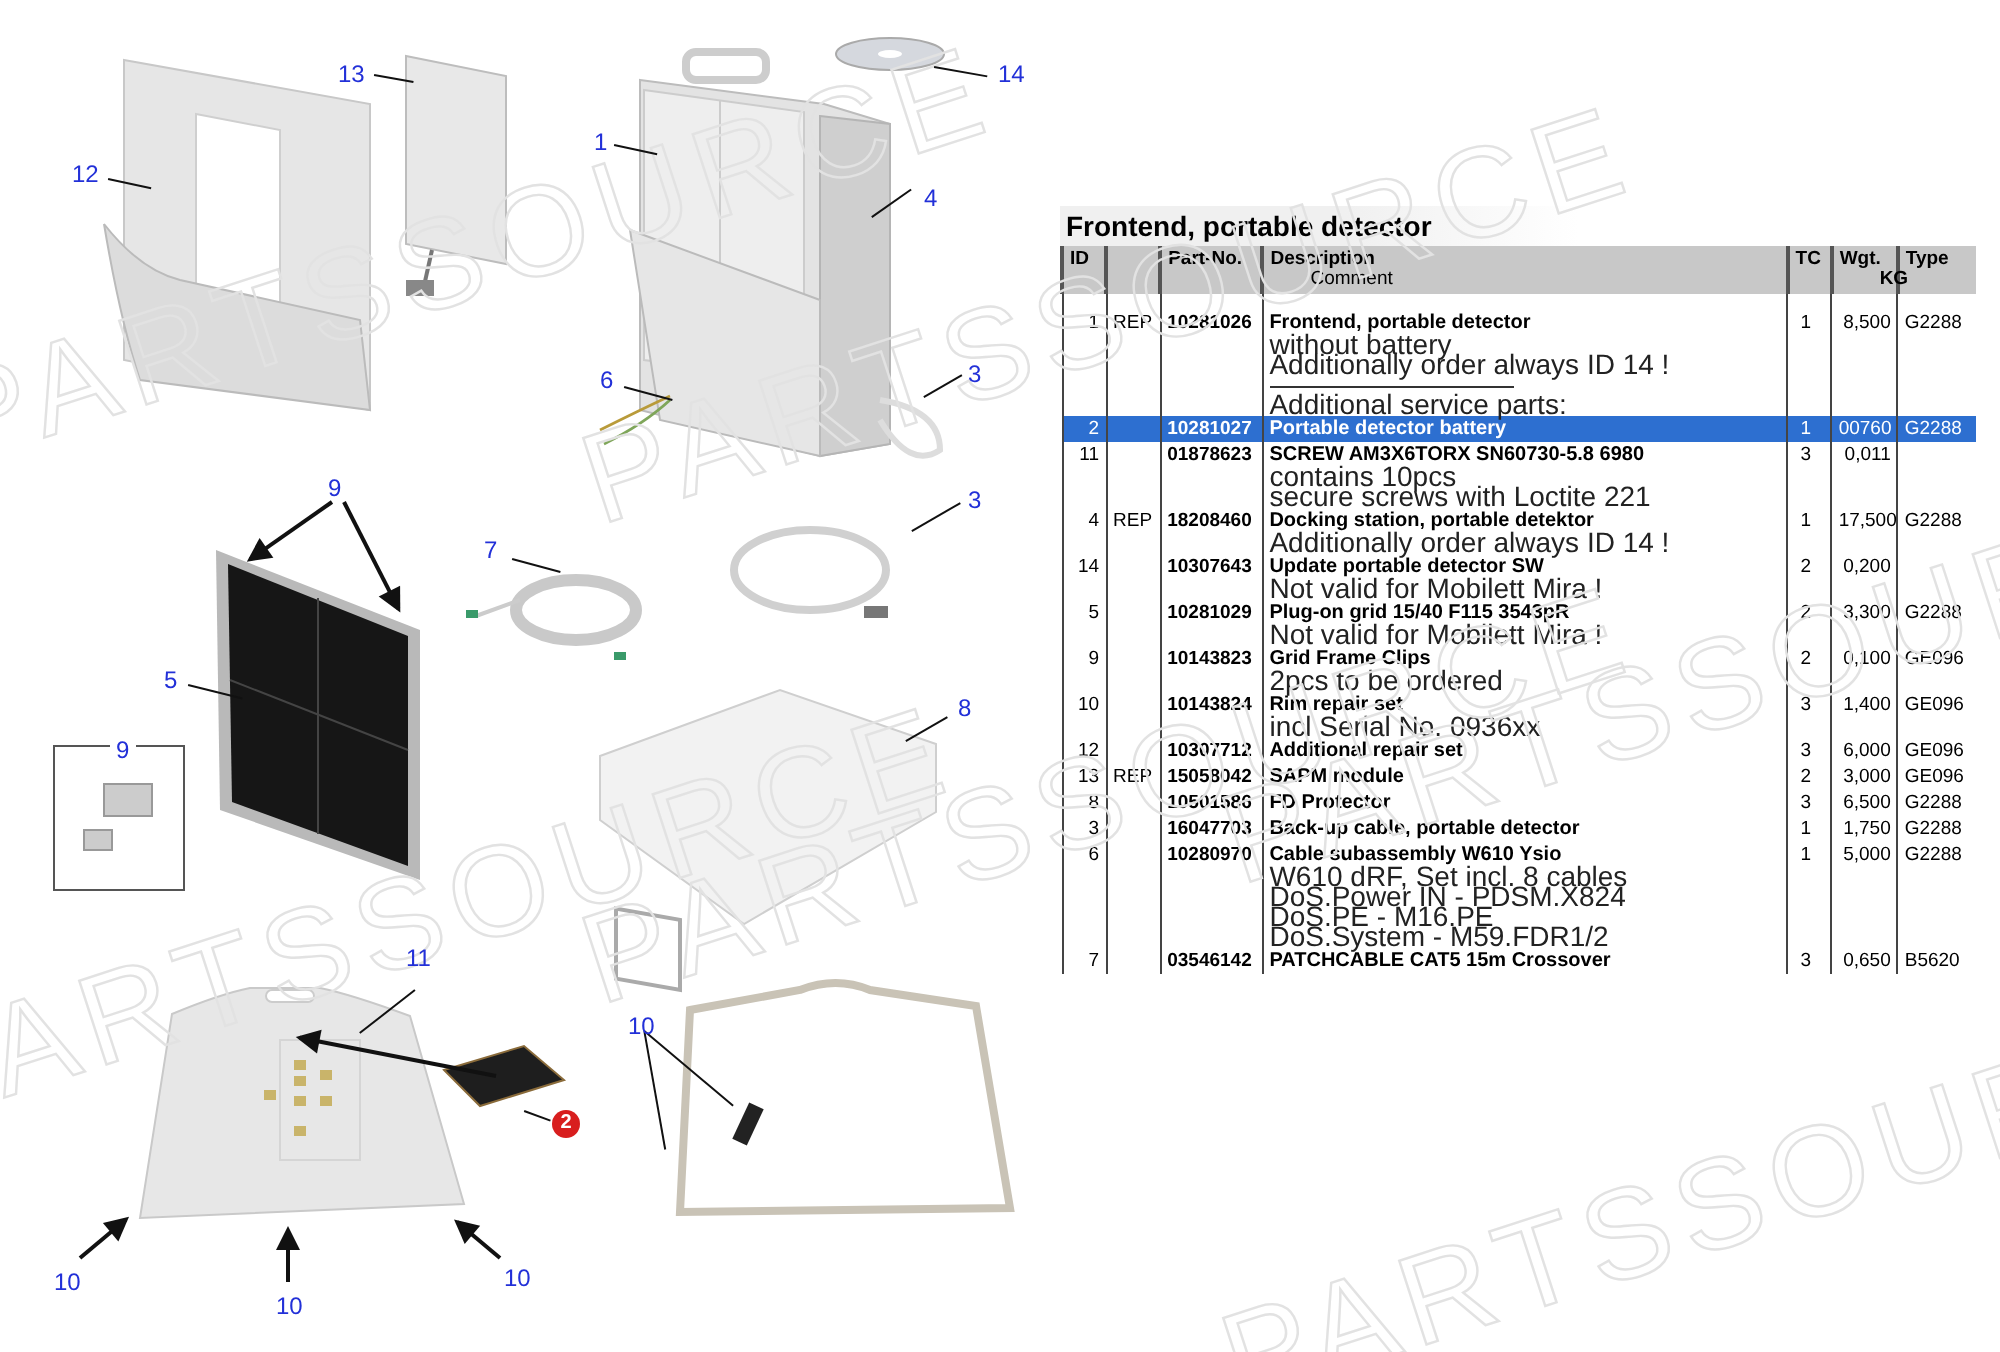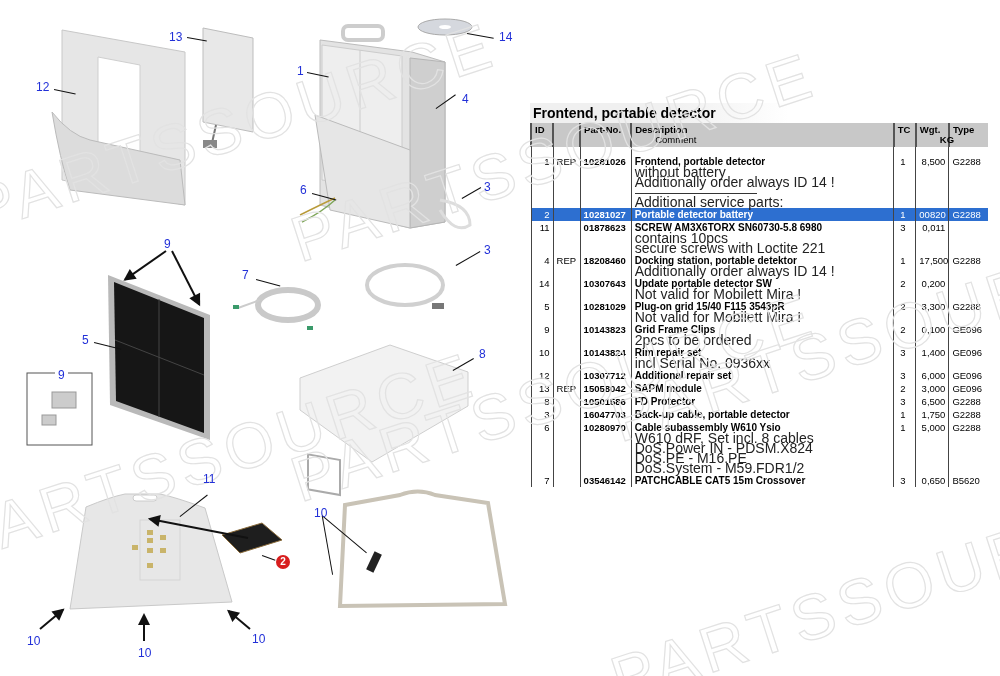--- a/index.html
+++ b/index.html
@@ -214,21 +214,21 @@
       </tr>
 
       <tr class="sel">
         <td class="id">2</td>
         <td></td>
         <td class="pn">10281027</td>
         <td>
             <div class="d1">Portable detector battery</div>
           </td>
         <td class="tc">1</td>
-        <td class="wgt">00820</td>
+        <td class="wgt">00760</td>
         <td>G2288</td>
       </tr>
 
       <tr>
         <td class="id">11</td>
         <td></td>
         <td class="pn">01878623</td>
         <td>
           <div class="d1" style="white-space:nowrap">SCREW AM3X6TORX SN60730-5.8 6980</div>
           <div class="cm">contains 10pcs</div>

